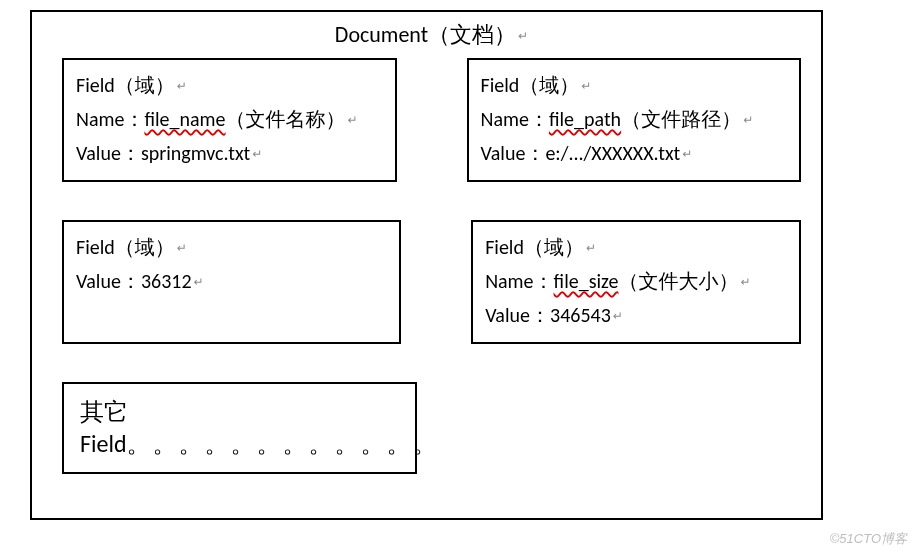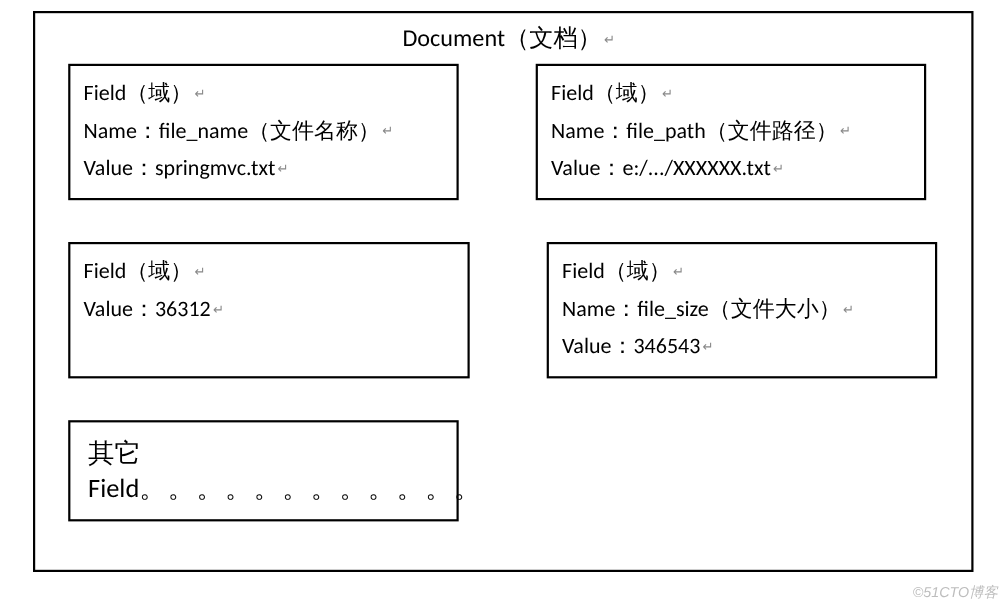--- a/index.html
+++ b/index.html
@@ -12,21 +12,21 @@
   .page {
     width: 913px;
     height: 552px;
     position: relative;
     box-sizing: border-box;
     padding: 10px 20px 10px 30px;
   }
   .doc-frame {
     border: 2px solid #000;
     box-sizing: border-box;
-    width: 855px;
+    width: 793px;
     height: 510px;
     position: relative;
     padding: 8px 20px 10px 30px;
   }
   .doc-title {
     text-align: center;
     font-size: 22px;
     margin: 0 0 8px 0;
   }
   .grid {
@@ -49,20 +49,21 @@
   .field-box.wide { width: 365px; }
   .other-box {
     border: 2px solid #000;
     box-sizing: border-box;
     width: 355px;
     padding: 12px 10px 12px 16px;
     font-size: 24px;
   }
   .line { white-space: nowrap; }
   .u {
+    text-decoration: underline;
     text-decoration-style: wavy;
     text-decoration-color: #d00;
     text-decoration-thickness: 1.5px;
     text-underline-offset: 3px;
     text-align: center;
   }
   .ret {
     color: #8a8a8a;
     font-size: 12px;
     vertical-align: 2px;

